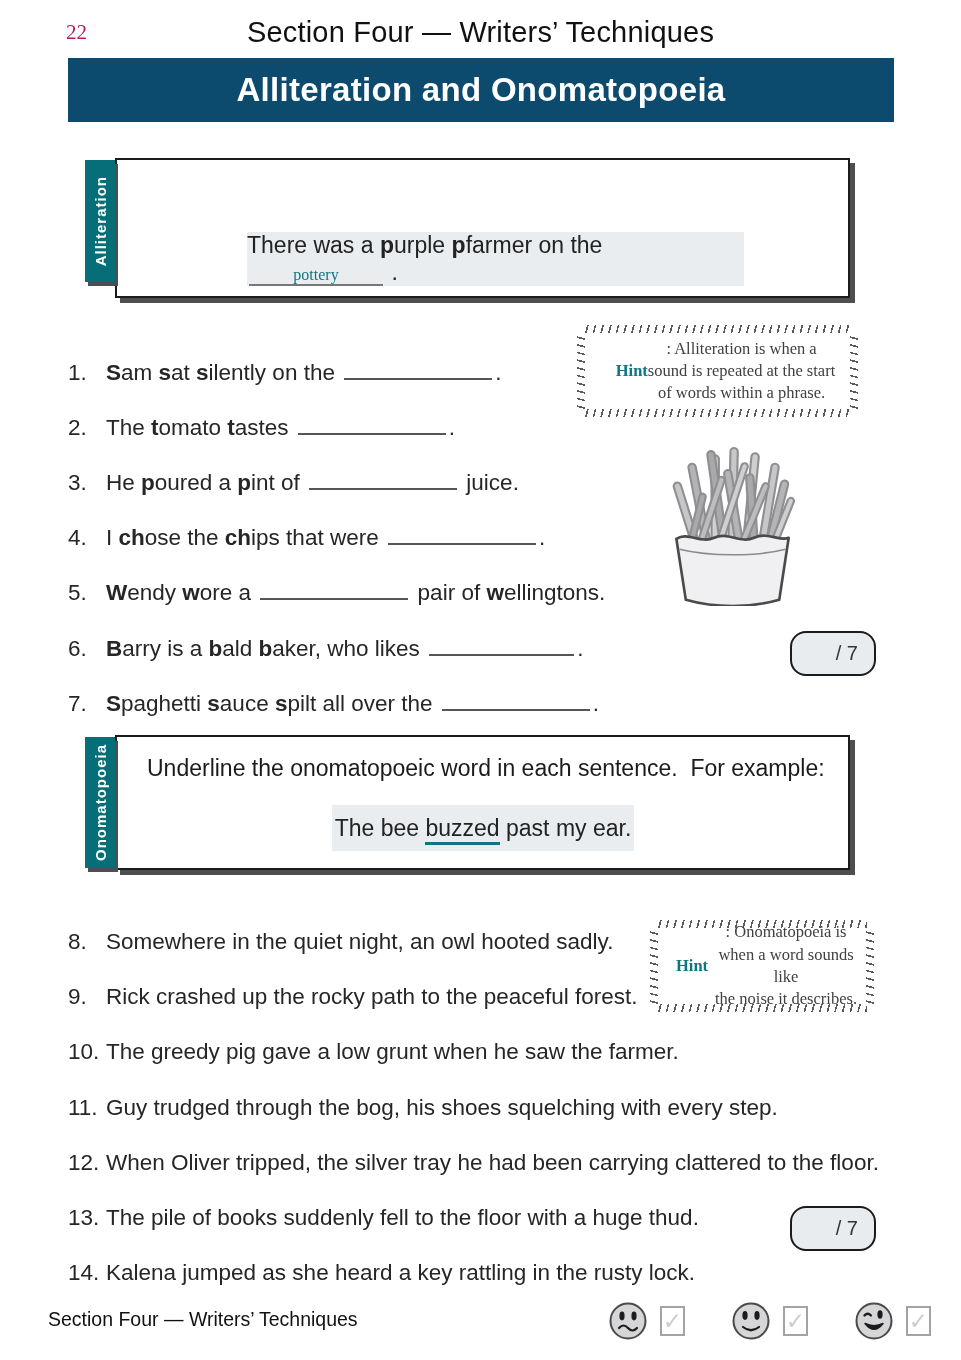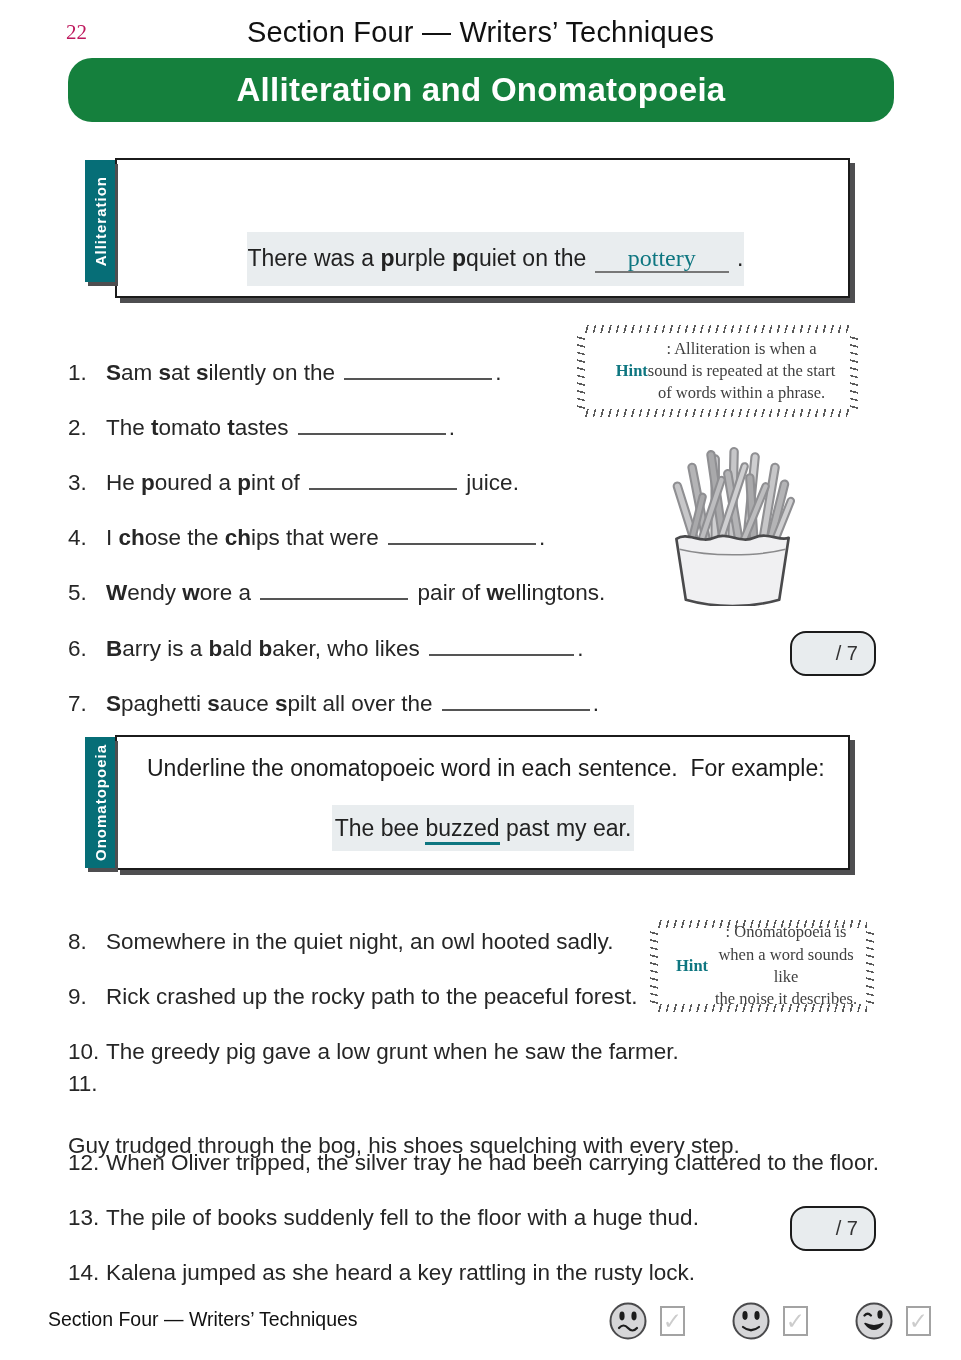--- a/index.html
+++ b/index.html
@@ -6,21 +6,21 @@
   body{
     width:961px;height:1360px;position:relative;background:#ffffff;
     font-family:"Liberation Sans",sans-serif;color:#1f1f1f;overflow:hidden;
   }
   .abs{position:absolute;}
   .pre{white-space:pre-wrap;}
 
   
   .page-number{left:66px;top:20px;font-family:"Liberation Serif",serif;font-size:21px;color:#be185d;}
   .section-header{left:0;top:16px;width:961px;text-align:center;font-size:29px;letter-spacing:.2px;color:#111;}
-  .banner{left:68px;top:58px;width:826px;height:64px;background:#15803d;border-radius:24px;}
+  .banner{left:68px;top:58px;width:826px;height:64px;background:#0c4a6e;}
   .banner-title{width:100%;text-align:center;line-height:64px;color:#fff;font-size:33px;font-weight:bold;letter-spacing:.3px;}
 
   
   .inst-box{background:#fff;border:2px solid #1b1b1b;box-shadow:5px 5px 0 #4e4e50;}
   .box-allit{left:115px;top:158px;width:731px;height:136px;}
   .box-onom{left:115px;top:735px;width:731px;height:131px;}
   .side-tab{position:absolute;left:-32px;top:0;width:30px;background:#066e77;box-shadow:3px 4px 0 #4e4e50;
     display:flex;align-items:center;justify-content:center;}
   .tab-allit{height:122px;}
   .tab-onom{height:131px;}
@@ -28,21 +28,21 @@
   .inst-text{position:absolute;left:30px;top:16px;right:20px;font-size:23px;line-height:1.38;color:#1b1b1b;}
   .example-box{position:absolute;background:#e9edef;display:flex;align-items:center;justify-content:center;font-size:23px;color:#222;}
   .ex-allit{left:130px;top:72px;width:497px;height:54px;}
   .ex-onom{left:215px;top:68px;width:302px;height:46px;}
 
   
   .b{font-weight:bold;}
   .u{border-bottom:3px solid #0e7680;padding-bottom:1px;}
   .blank{display:inline-block;border-bottom:2px solid #555;height:1em;vertical-align:baseline;margin:0 3px;}
   .hand-blank{display:inline-block;min-width:118px;text-align:center;border-bottom:2px solid #777;
-    font-family:cursive;color:#0e7680;font-size:24px;line-height:1;padding:0 8px 1px 8px;margin:0 2px;}
+    font-family:cursive;color:#0e7680;font-size:16px;line-height:1;padding:0 8px 1px 8px;margin:0 2px;}
   .hint-label{color:#0e7680;font-weight:bold;margin-left:16px;}
 
   
   .q-row{display:flex;align-items:baseline;font-size:22.5px;color:#262626;}
   .q-num{flex:0 0 38px;}
   .q-text{white-space:nowrap;margin-top:24px;}
 
   
   .hint-box{position:absolute;}
   .hz{position:absolute;left:7px;right:7px;height:8px;
@@ -75,21 +75,21 @@
 <div class="abs section-header">Section Four — Writers’ Techniques</div>
 <div class="abs banner">
   <div class="banner-title">Alliteration and Onomatopoeia</div>
 </div>
 
 <div class="abs inst-box box-allit">
   <div class="side-tab tab-allit">
     <span>Alliteration</span>
   </div>
   <div class="example-box ex-allit">
-    <div><span>There was a </span><span class="b">p</span><span>urple </span><span class="b">p</span><span>quiet on the </span><span class="hand-blank">pottery</span><span> .</span></div>
+    <div><span>There was a </span><span class="b">p</span><span>urple </span><span class="b">p</span><span>farmer on the </span><span class="hand-blank">pottery</span><span> .</span></div>
   </div>
 </div>
 
 <div class="abs q-row" style="left:68px;top:331px;">
   <span class="q-num">1.</span>
   <span class="q-text"><span class="b">S</span><span>am </span><span class="b">s</span><span>at </span><span class="b">s</span><span>ilently on the </span><span class="blank" style="width: 148px;"></span><span>.</span></span>
 </div>
 <div class="abs q-row" style="left:68px;top:386px;">
   <span class="q-num">2.</span>
   <span class="q-text"><span>The </span><span class="b">t</span><span>omato </span><span class="b">t</span><span>astes </span><span class="blank" style="width: 148px;"></span><span>.</span></span>
@@ -181,21 +181,21 @@
   <span class="q-text">Somewhere in the quiet night, an owl hooted sadly.</span>
 </div>
 <div class="abs q-row" style="left:68px;top:960px;">
   <span class="q-num">9.</span>
   <span class="q-text">Rick crashed up the rocky path to the peaceful forest.</span>
 </div>
 <div class="abs q-row" style="left:68px;top:1015px;">
   <span class="q-num">10.</span>
   <span class="q-text">The greedy pig gave a low grunt when he saw the farmer.</span>
 </div>
-<div class="abs q-row" style="left:68px;top:1071px;flex-direction:column;">
+<div class="abs q-row" style="left:68px;top:1071px;">
   <span class="q-num">11.</span>
   <span class="q-text">Guy trudged through the bog, his shoes squelching with every step.</span>
 </div>
 <div class="abs q-row" style="left:68px;top:1126px;justify-content:space-between;">
   <span class="q-num">12.</span>
   <span class="q-text">When Oliver tripped, the silver tray he had been carrying clattered to the floor.</span>
 </div>
 <div class="abs q-row" style="left:68px;top:1181px;">
   <span class="q-num">13.</span>
   <span class="q-text">The pile of books suddenly fell to the floor with a huge thud.</span>

